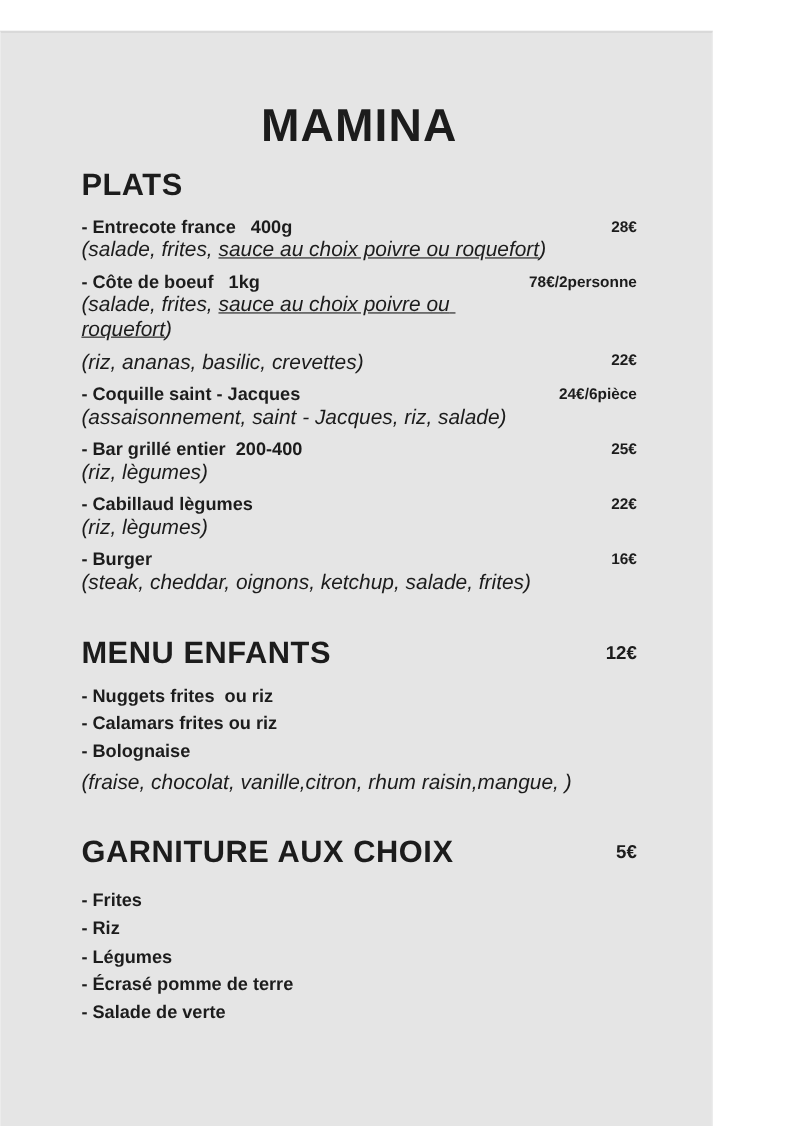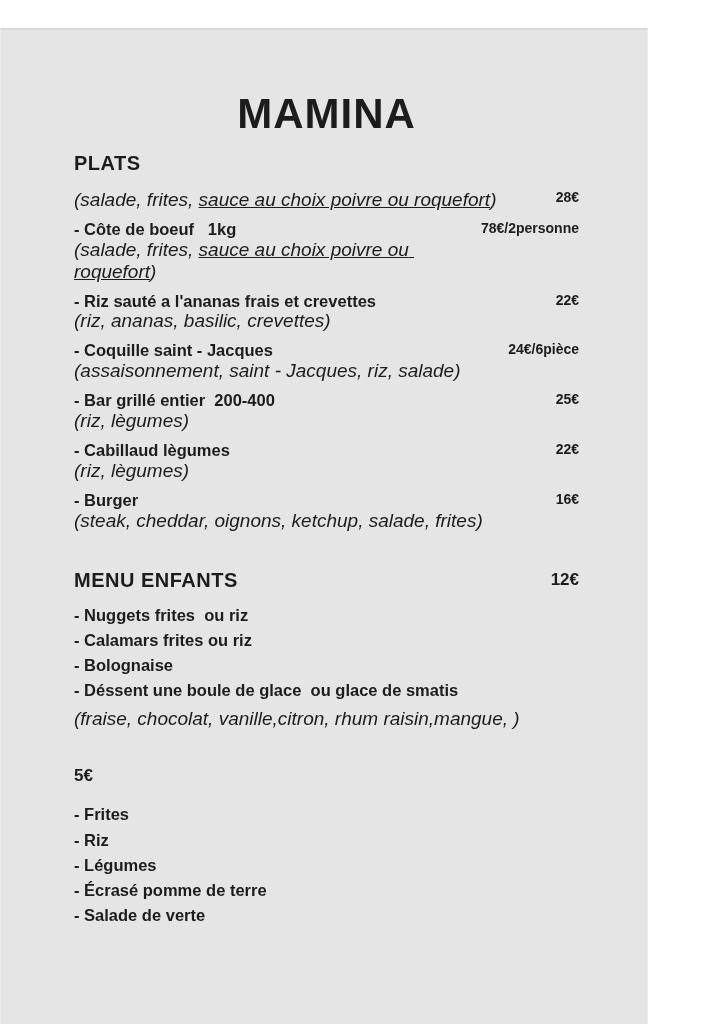--- a/index.html
+++ b/index.html
@@ -33,21 +33,21 @@
     margin: 0 0 14px 0;
     white-space: pre-wrap;
   }
   .section-heading-row {
     display: flex;
     justify-content: space-between;
     align-items: center;
     margin: 0 0 14px 0;
   }
   .section-heading {
-    font-size: 20px;
+    font-size: 28px;
     font-weight: 700;
     letter-spacing: 0.5px;
     white-space: pre-wrap;
   }
   .section-price {
     font-size: 17px;
     font-weight: 700;
     white-space: pre-wrap;
     text-align: right;
   }
@@ -103,37 +103,37 @@
   <div class="content">
 
     <h1 class="menu-title">MAMINA</h1>
 
     <div class="section-heading-row">
       <div class="section-heading">PLATS</div>
     </div>
 
     <div class="item-row">
       <div class="item-text">
+        <div class="item-name">- Entrecote france   400g</div>
         <div class="item-desc"><span>(salade, frites, </span><span class="u">sauce au choix poivre ou roquefort</span><span>)</span></div>
       </div>
       <div class="item-price">28€</div>
     </div>
 
     <div class="item-row">
       <div class="item-text">
         <div class="item-name">- Côte de boeuf   1kg</div>
         <div class="item-desc"><span>(salade, frites, </span><span class="u">sauce au choix poivre ou roquefort</span><span>)</span></div>
       </div>
       <div class="item-price">78€/2personne</div>
     </div>
 
 
     <div class="item-row">
       <div class="item-text">
-        <div class="item-name">- Riz sauté a l'ananas frais et crevettes</div>
         <div class="item-desc"><span>(riz, ananas, basilic, crevettes)</span></div>
       </div>
       <div class="item-price">22€</div>
     </div>
 
     <div class="item-row">
       <div class="item-text">
         <div class="item-name">- Coquille saint - Jacques</div>
         <div class="item-desc"><span>(assaisonnement, saint - Jacques, riz, salade)</span></div>
       </div>
@@ -167,26 +167,26 @@
     <div class="gap-md"></div>
 
     <div class="section-heading-row">
       <div class="section-heading">MENU ENFANTS</div>
       <div class="section-price">12€</div>
     </div>
 
     <div class="simple-item">- Nuggets frites  ou riz</div>
     <div class="simple-item">- Calamars frites ou riz</div>
     <div class="simple-item">- Bolognaise</div>
-    <div class="simple-item">- Déssent une boule de glace  ou glace de smatis</div>
     <div class="section-note">(fraise, chocolat, vanille,citron, rhum raisin,mangue, )</div>
 
     <div class="gap-lg"></div>
 
     <div class="section-heading-row">
+      <div class="section-heading">GARNITURE AUX CHOIX</div>
       <div class="section-price">5€</div>
     </div>
 
     <div class="gap-sm"></div>
 
     <div class="simple-item">- Frites</div>
     <div class="simple-item">- Riz</div>
     <div class="simple-item">- Légumes</div>
     <div class="simple-item">- Écrasé pomme de terre</div>
     <div class="simple-item">- Salade de verte</div>

